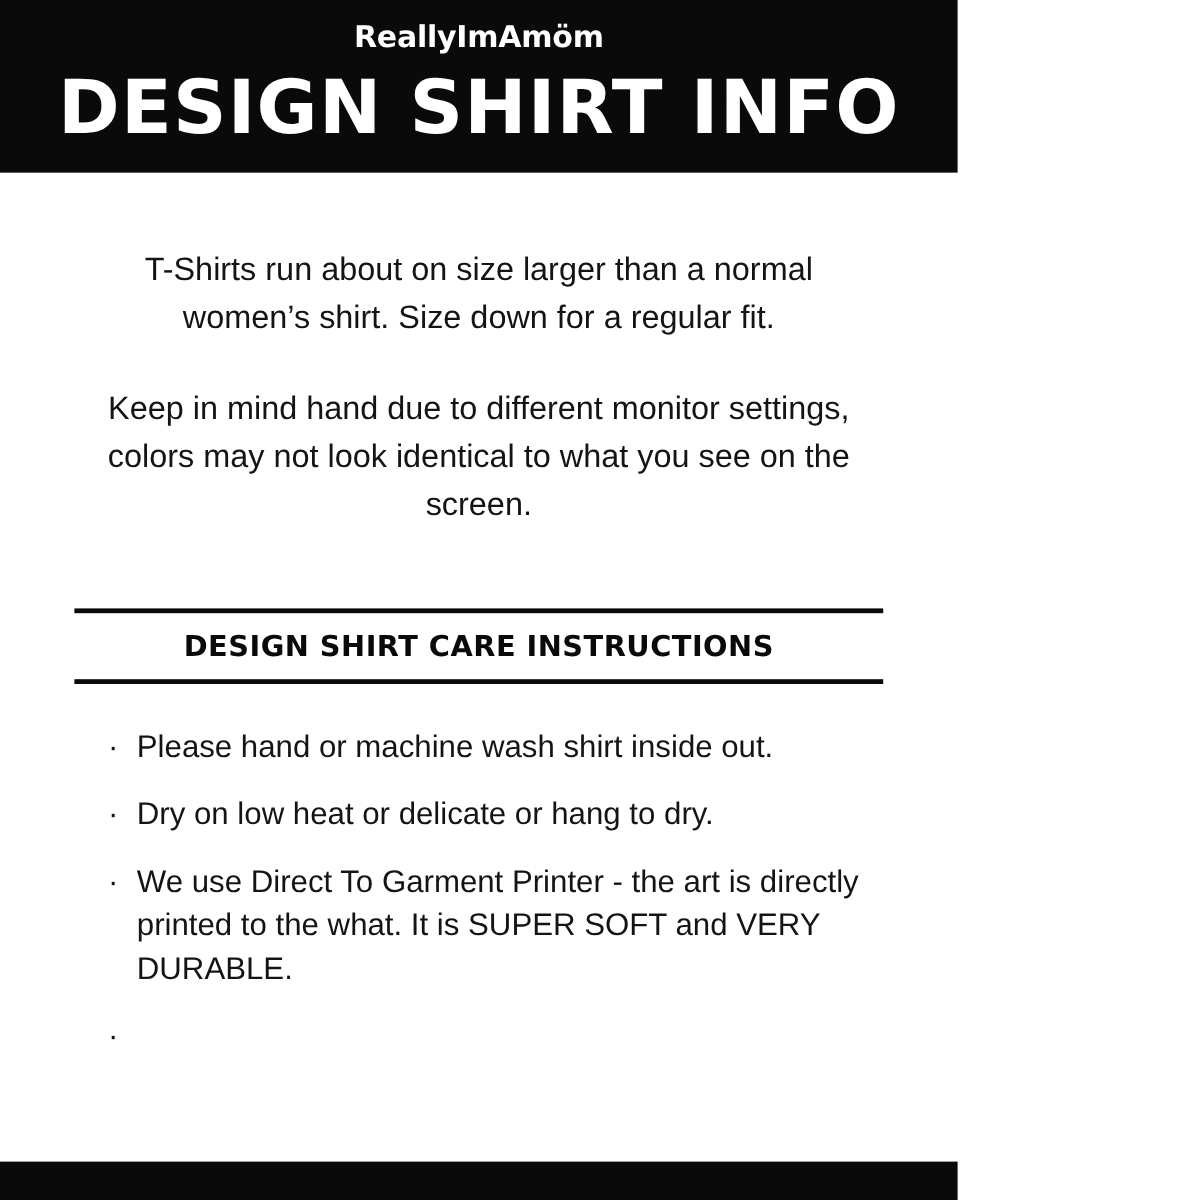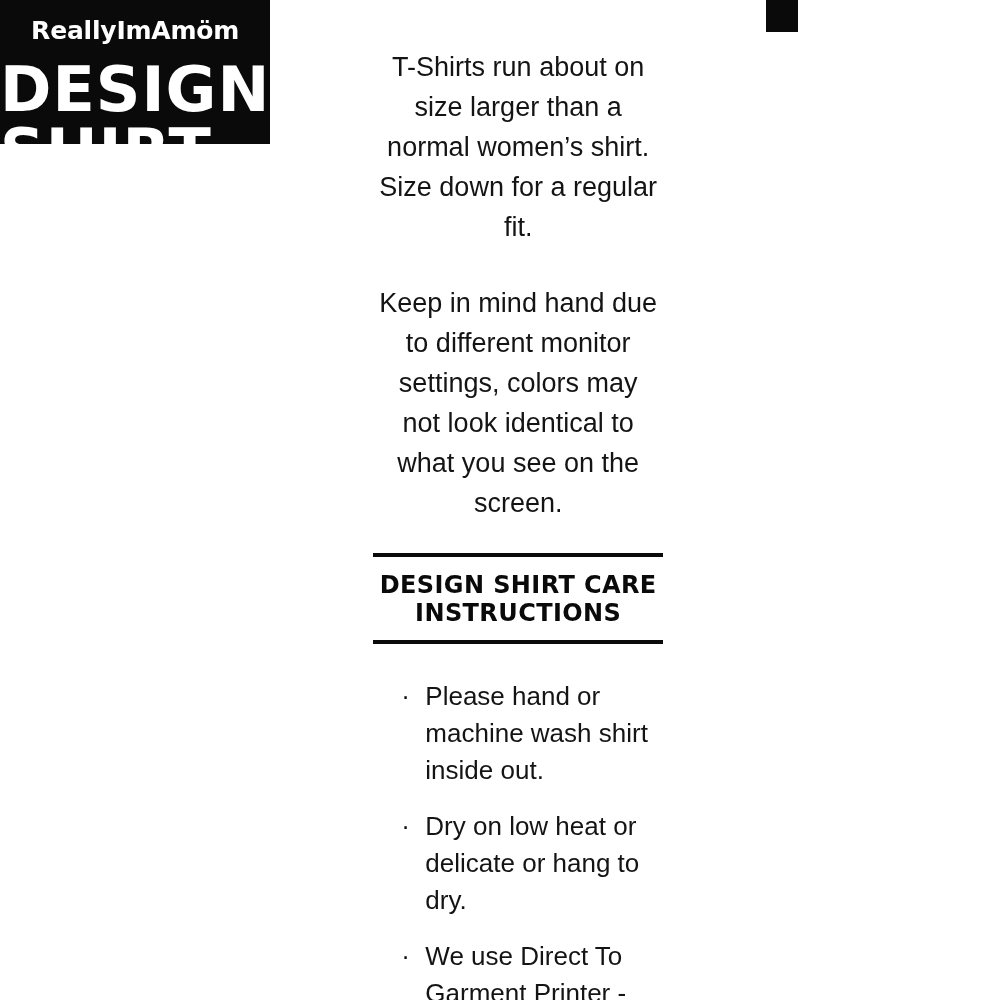--- a/index.html
+++ b/index.html
@@ -14,21 +14,21 @@
     color: #111111;
     overflow: hidden;
   }
   .page {
     position: relative;
     width: 798px;
     height: 1000px;
     box-sizing: border-box;
     background: #ffffff;
     display: flex;
-    gap: 41px;
+    flex-direction: column;
   }
 
   
   .header {
     background: #0a0a0a;
     color: #ffffff;
     height: 144px;
     flex: 0 0 144px;
     display: flex;
     flex-direction: column;
@@ -63,33 +63,33 @@
     padding: 0 62px;
     box-sizing: border-box;
     background: #ffffff;
   }
 
   .intro {
     text-align: center;
     font-size: 27px;
     line-height: 1.48;
     color: #141414;
-    margin: 4px;
+    margin: 17px;
     padding-top: 44px;
   }
   .intro p {
     margin: 0;
   }
   .intro .gap {
     height: 36px;
   }
 
   
   .care-head-block {
-    margin-top: 30px;
+    margin-top: 66px;
   }
   .rule {
     height: 4px;
     background: #0a0a0a;
     width: 100%;
   }
   .care-heading {
     font-family: "DejaVu Sans", sans-serif;
     font-size: 24px;
     font-weight: bold;

